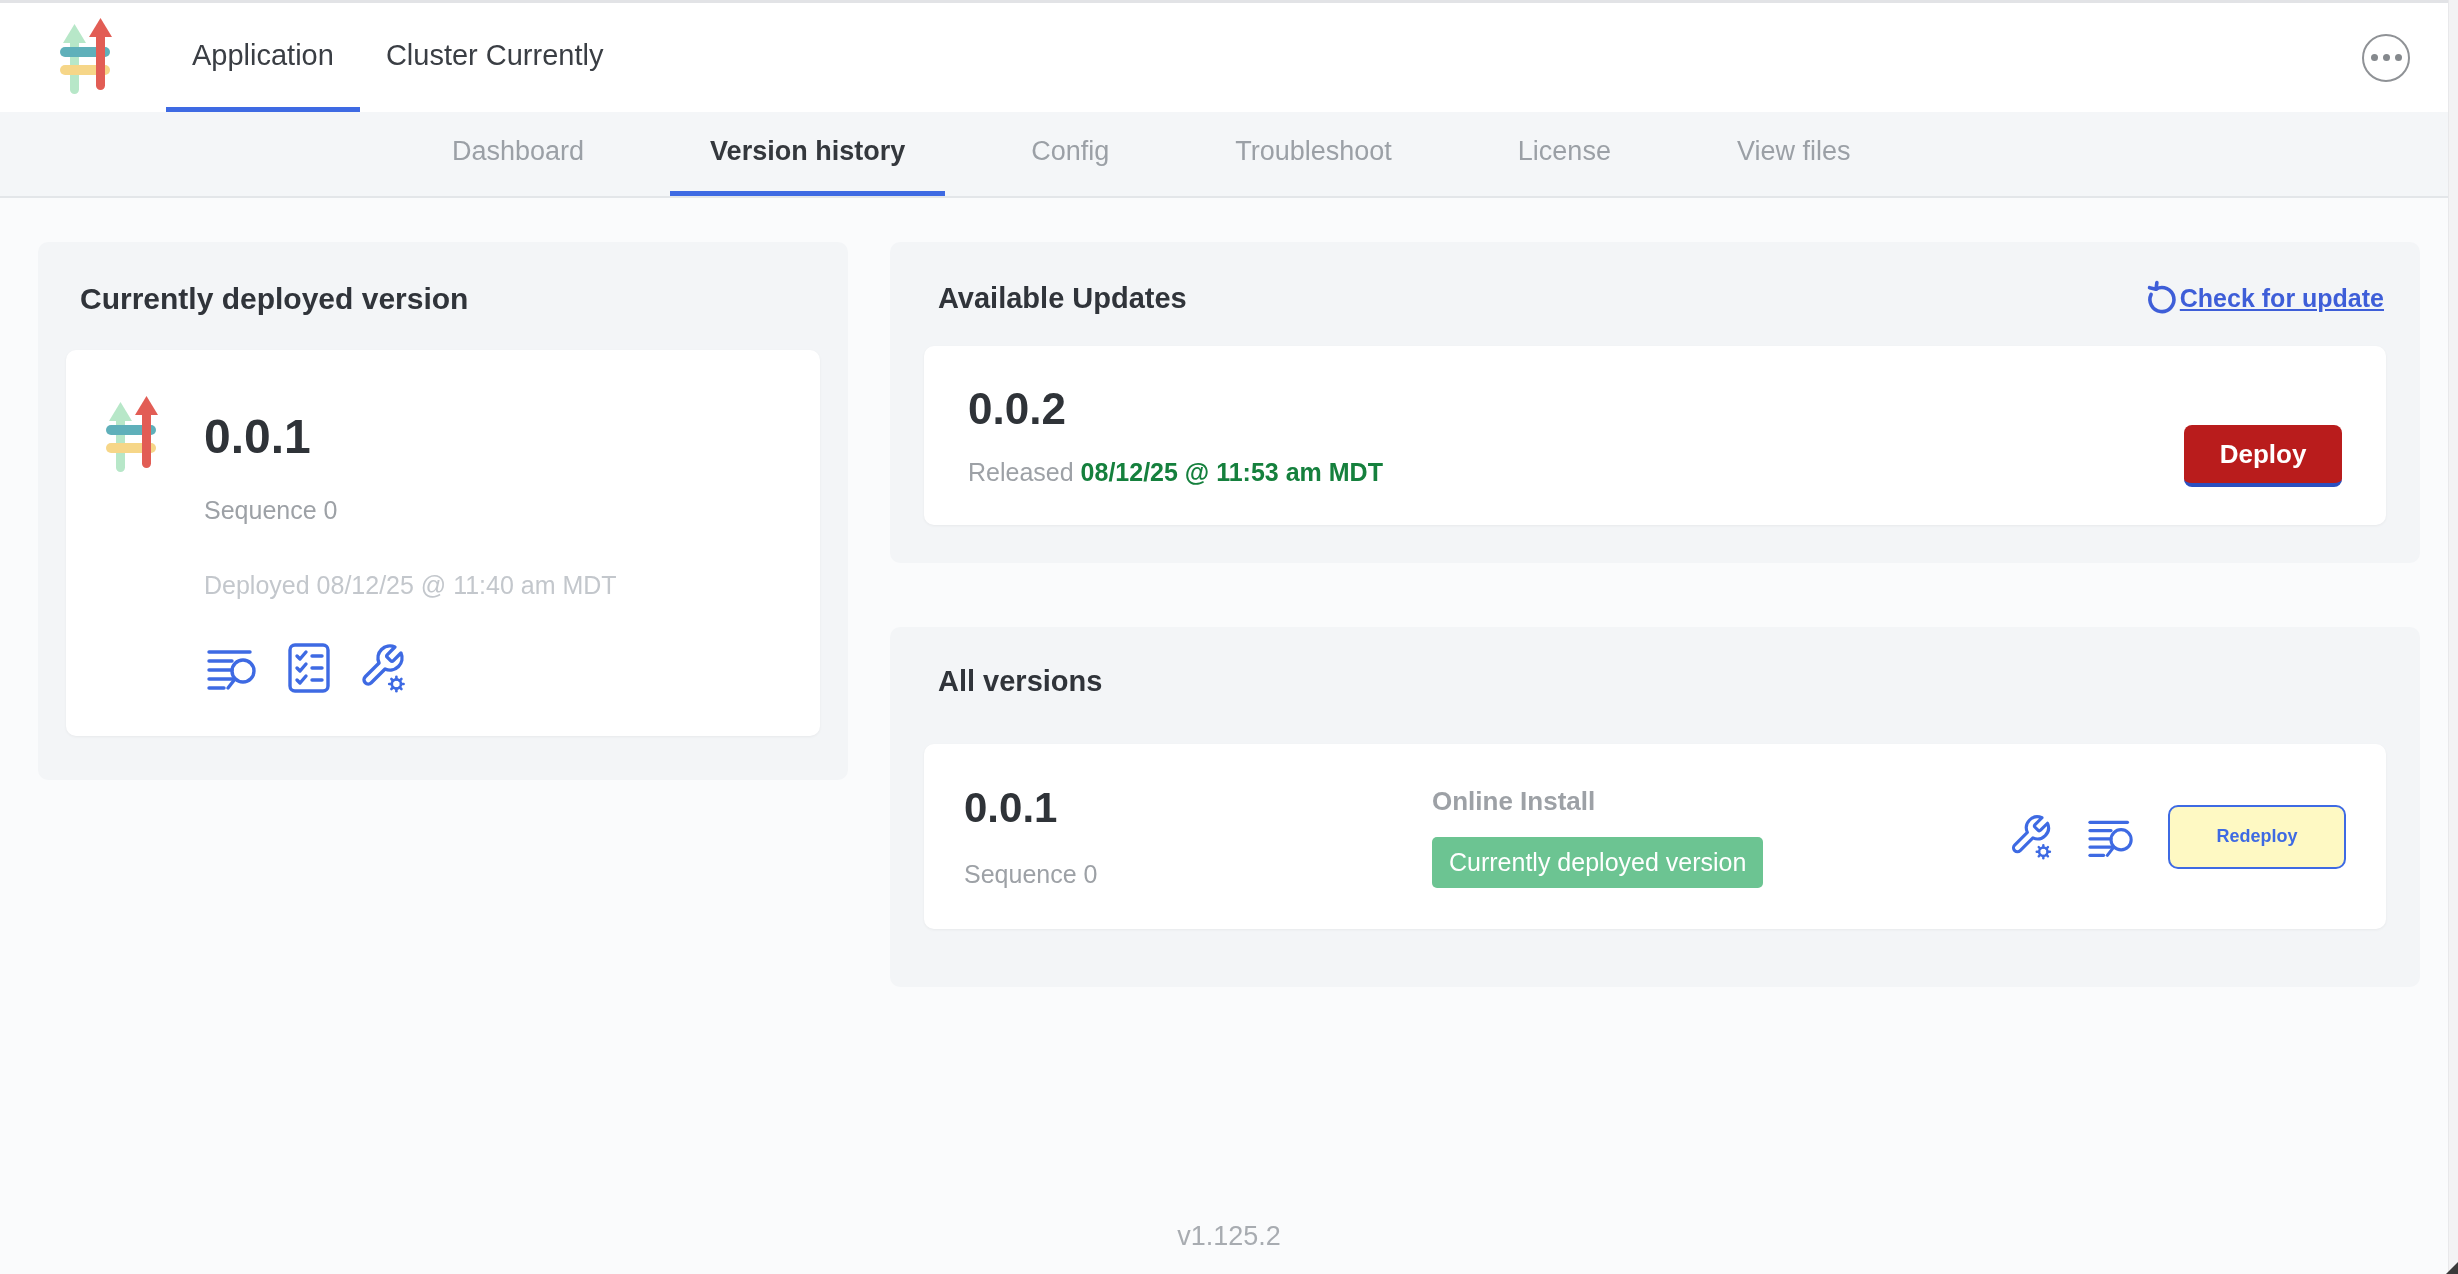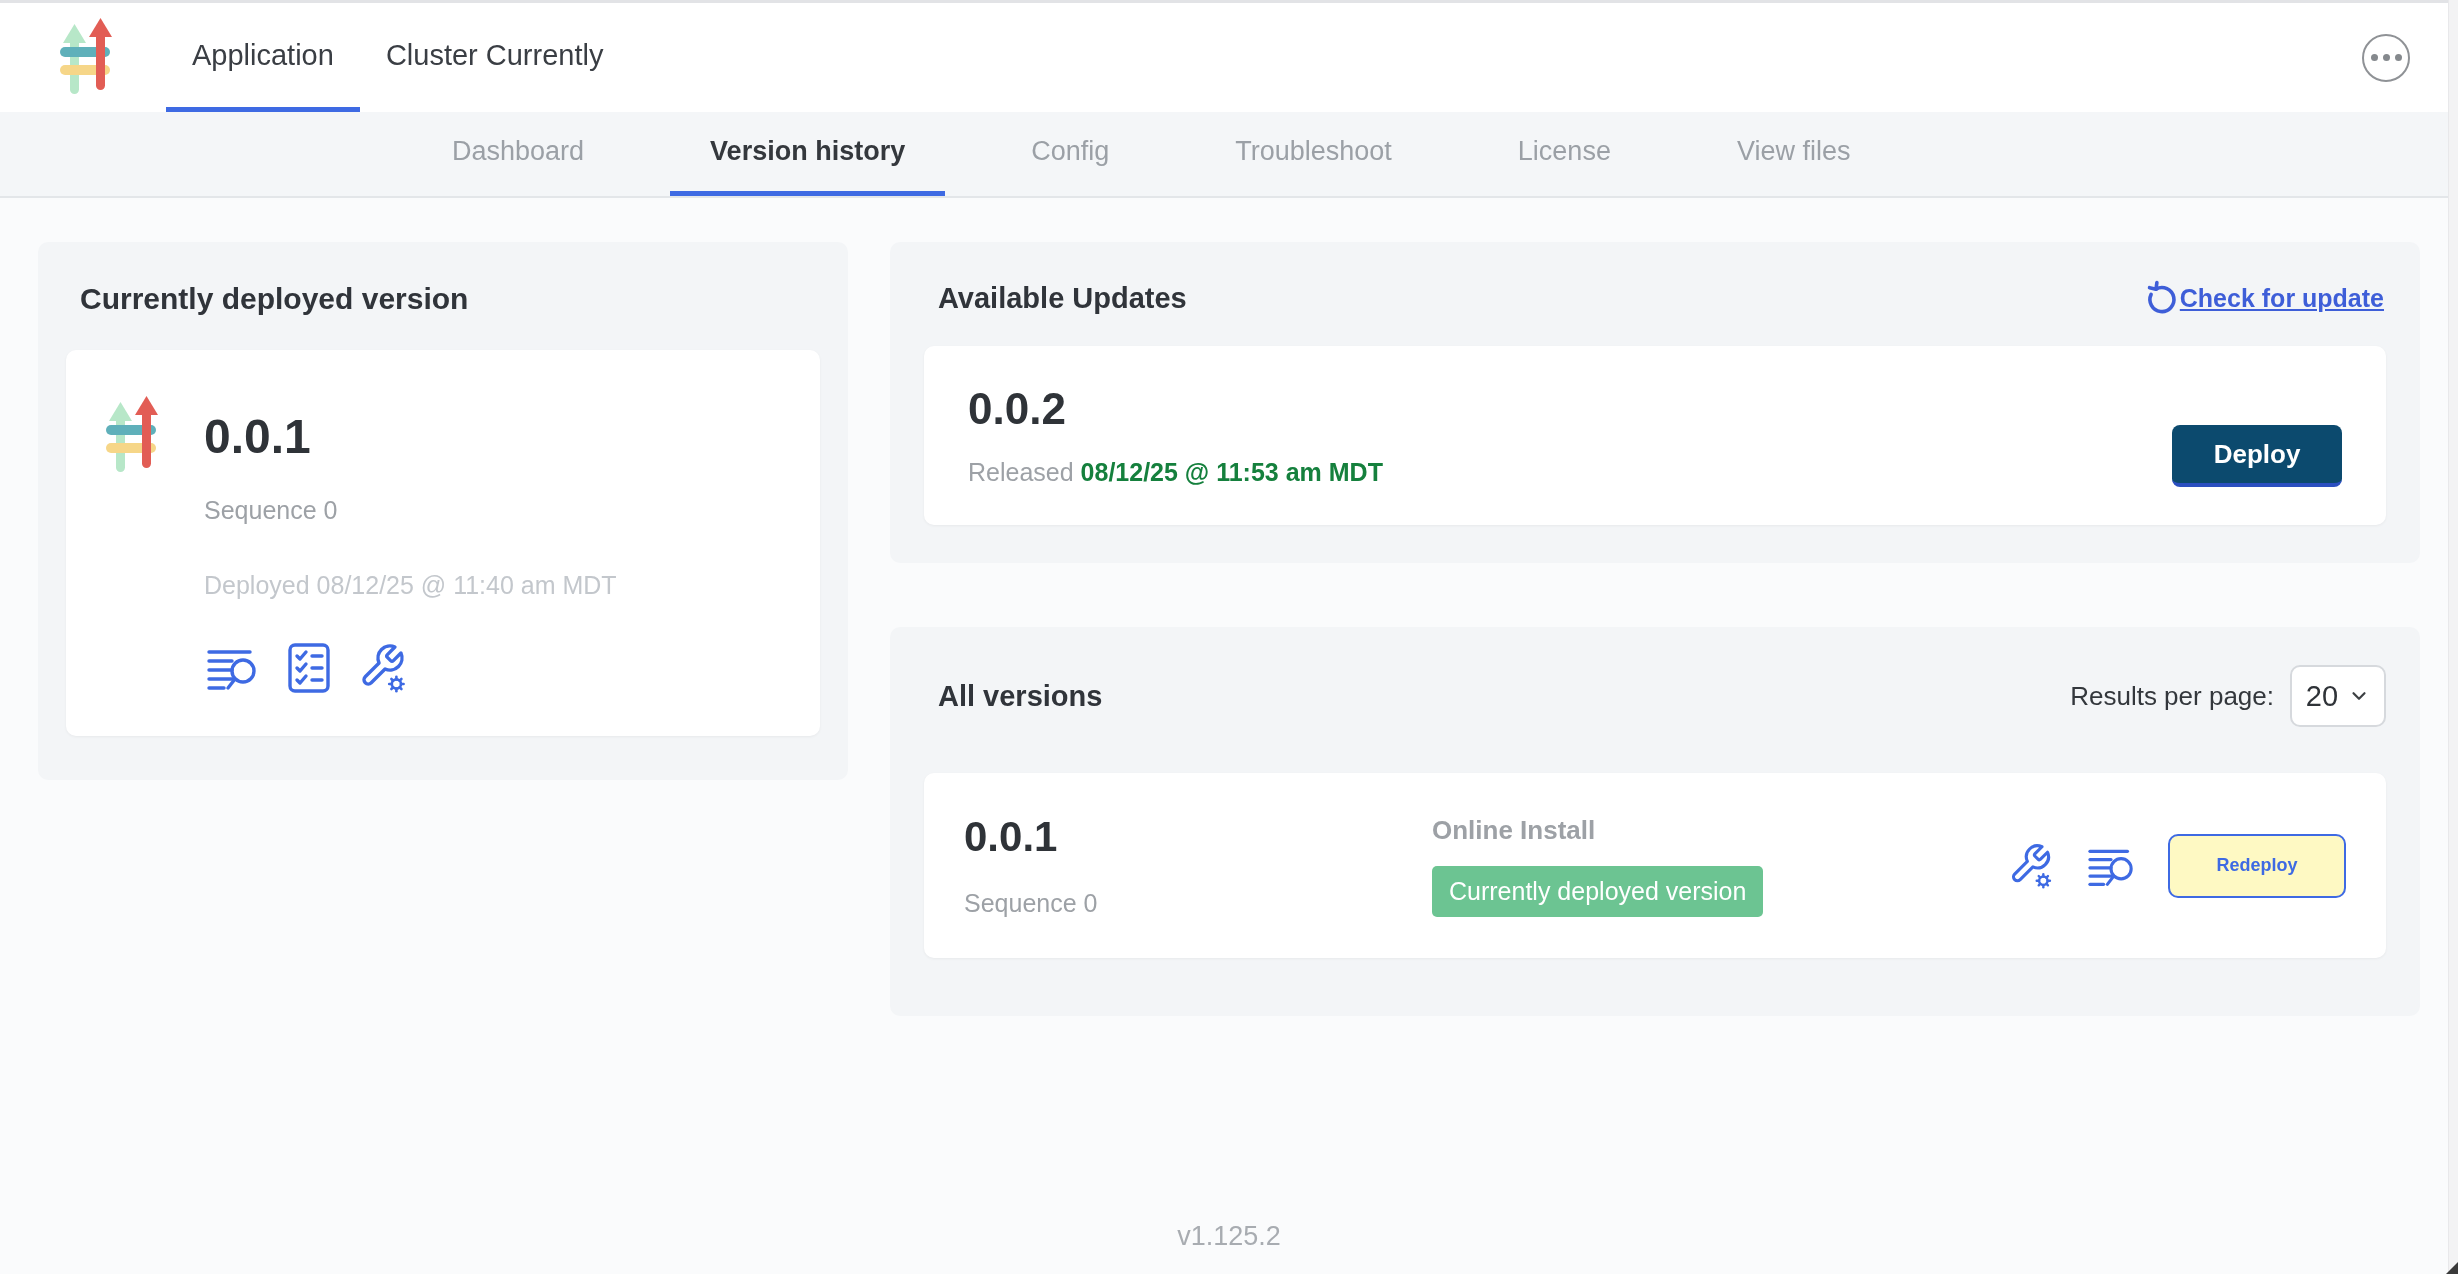--- a/index.html
+++ b/index.html
@@ -42,21 +42,21 @@
   .right-col { flex:1; }
   .updates-card { padding:38px 34px 38px 34px; }
   .updates-header { display:flex; justify-content:space-between; align-items:center; margin-bottom:30px; padding:0 2px 0 14px; }
   .updates-header .card-title { font-weight:700; font-size:29px; }
   .check-link { display:flex; align-items:center; text-decoration:none; cursor:pointer; }
   .check-link span { font-size:25px; font-weight:700; color:#3e5ed8; text-decoration:underline; }
   .update-row { padding:38px 44px; display:flex; justify-content:space-between; align-items:flex-end; }
   .update-version { font-size:44px; font-weight:700; color:#2f3338; margin-bottom:24px; }
   .released { font-size:25px; color:#9da1a6; }
   .released b { color:#15803d; font-weight:700; }
-  .deploy-btn { width:170px; height:62px; background:#0c4a6e; border:none; border-bottom:4px solid #2b4fc0; border-radius:8px; color:#ffffff; font-size:26px; font-weight:700; font-family:"Liberation Sans",sans-serif; cursor:pointer; }
+  .deploy-btn { width:158px; height:62px; background:#b91c1c; border:none; border-bottom:4px solid #2b4fc0; border-radius:8px; color:#ffffff; font-size:26px; font-weight:700; font-family:"Liberation Sans",sans-serif; cursor:pointer; }
 
   .versions-card { margin-top:64px; padding:38px 34px 58px 34px; }
   .versions-header { display:flex; justify-content:space-between; align-items:center; margin-bottom:46px; padding-left:14px; }
   .versions-header .card-title { font-weight:700; font-size:29px; }
   .rpp { display:flex; align-items:center; gap:16px; }
   .rpp-label { font-size:26px; color:#33373c; }
   .rpp-select { width:96px; height:62px; background:#fff; border:2px solid #d6d9dd; border-radius:10px; display:flex; align-items:center; justify-content:center; gap:10px; cursor:pointer; }
   .rpp-select span { font-size:29px; color:#2f3338; }
 
   .version-row { padding:40px 40px; display:flex; align-items:center; }
@@ -192,29 +192,20 @@
             <div class="update-version">0.0.2</div>
             <div class="released"><span>Released </span><b>08/12/25 @ 11:53 am MDT</b></div>
           </div>
           <button class="deploy-btn">Deploy</button>
         </div>
       </section>
 
       <section class="card versions-card">
         <div class="versions-header">
           <h2 class="card-title">All versions</h2>
-          <div class="rpp">
-            <span class="rpp-label">Results per page:</span>
-            <div class="rpp-select">
-              <span>20</span>
-              <svg width="22" height="22" viewBox="0 0 24 24" fill="none" stroke="#3c4043" stroke-width="2.4" stroke-linecap="round" stroke-linejoin="round">
-                <polyline points="6,9 12,15 18,9"></polyline>
-              </svg>
-            </div>
-          </div>
         </div>
 
         <div class="inner version-row">
           <div class="vr-left">
             <div class="vr-version">0.0.1</div>
             <div class="seq" style="margin:0;">Sequence 0</div>
           </div>
           <div class="vr-mid">
             <div class="install-type">Online Install</div>
             <span class="badge">Currently deployed version</span>

